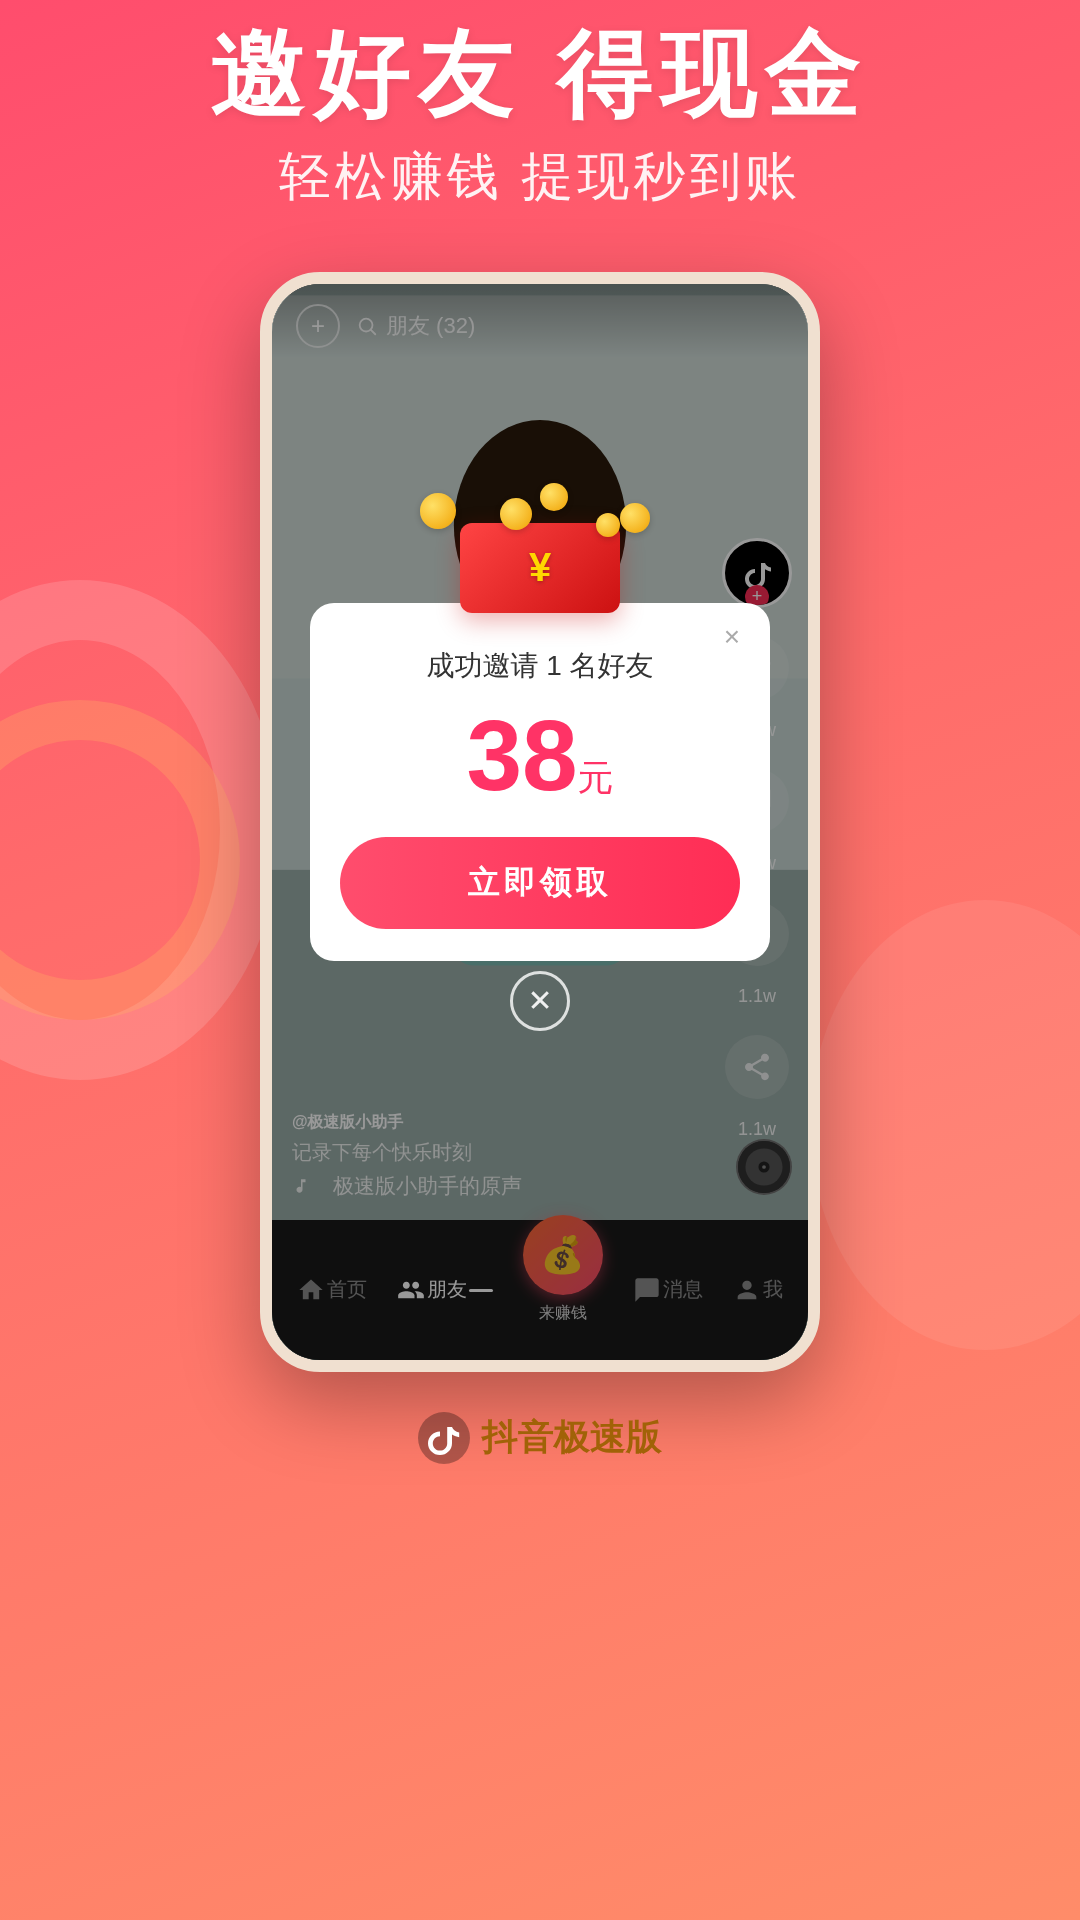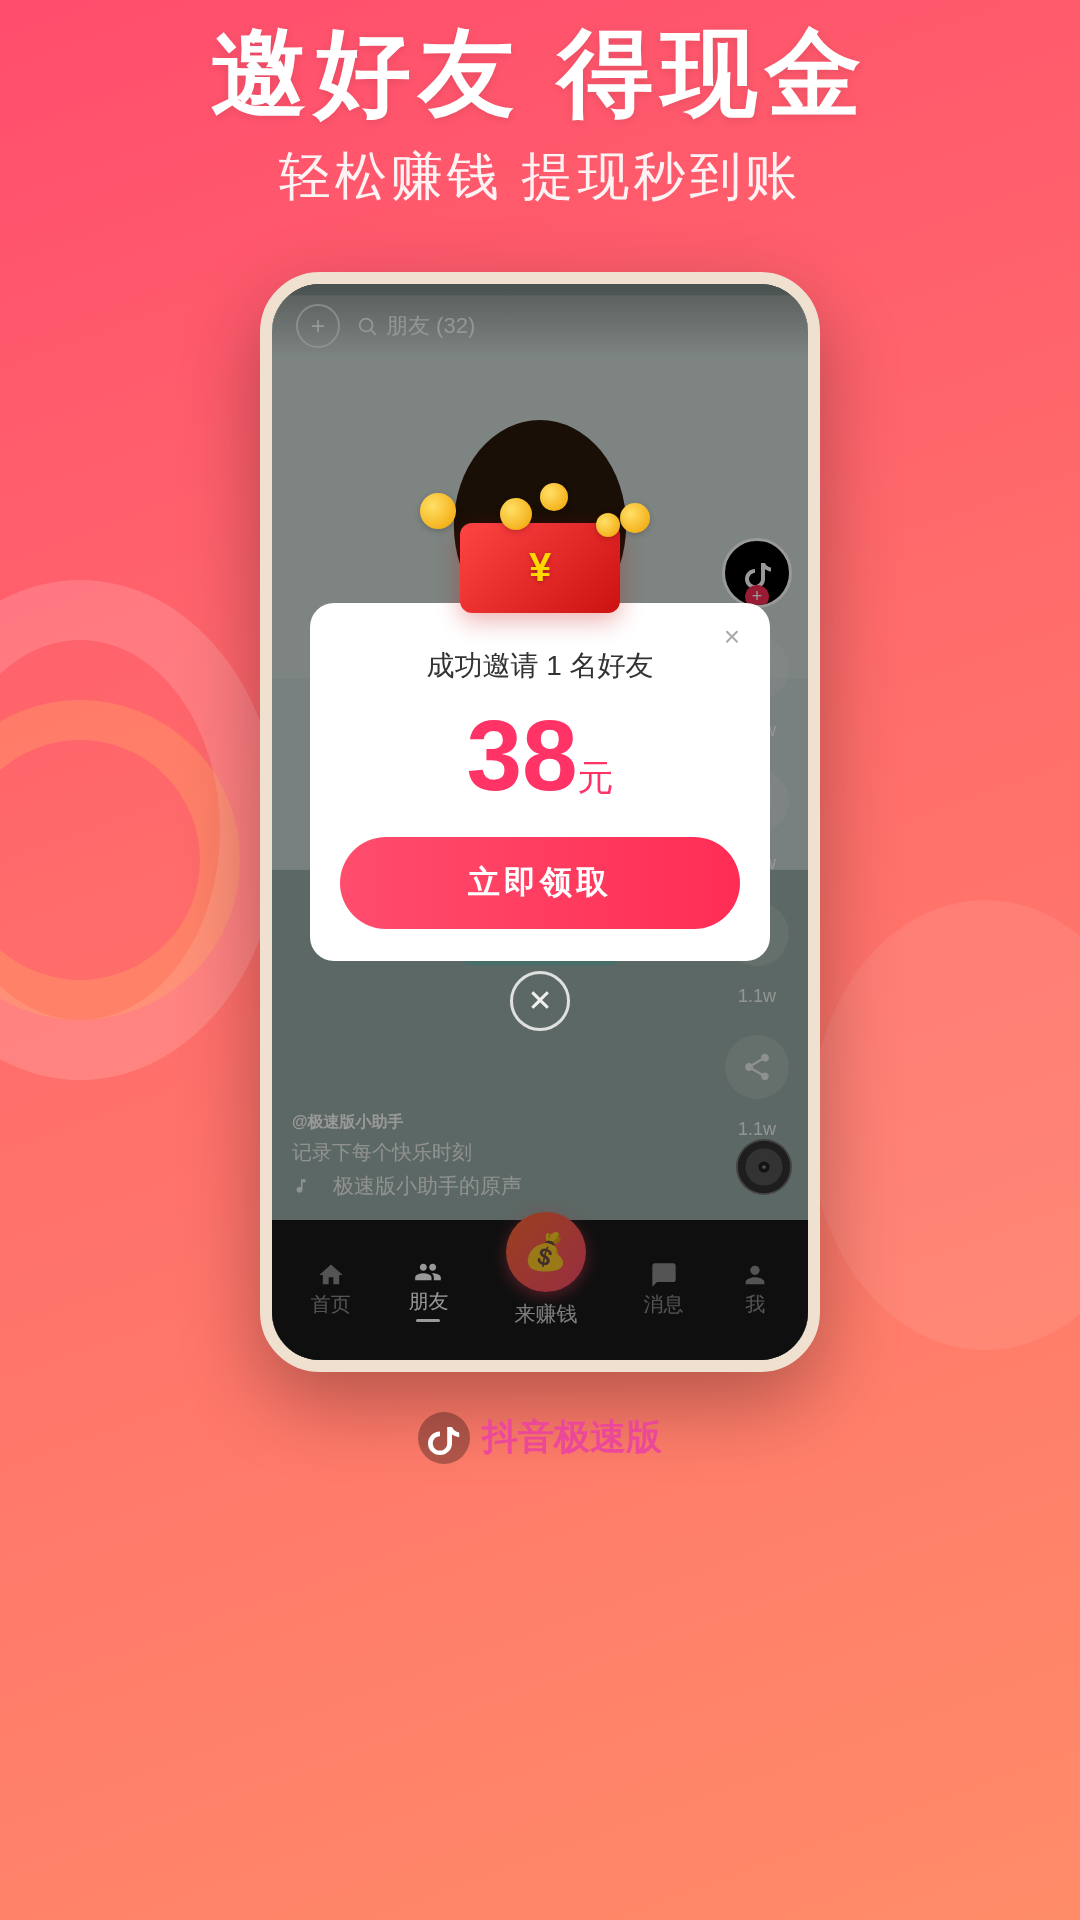--- a/index.html
+++ b/index.html
@@ -250,21 +250,21 @@
       height: 140px;
       background: #1a1a1a;
       z-index: 10;
       display: flex;
       align-items: center;
       justify-content: space-around;
       padding: 0 10px;
     }
     .nav-item {
       display: flex;
-      flex-direction: column;
+      flex-direction: row;
       align-items: center;
       gap: 2px;
       color: rgba(255,255,255,0.5);
       font-size: 20px;
     }
     .nav-item.active {
       color: white;
     }
     .nav-item.active::after {
       content: '';
@@ -288,21 +288,21 @@
       background: linear-gradient(135deg, #ff6b35, #ff4d6d);
       border-radius: 50%;
       display: flex;
       align-items: center;
       justify-content: center;
       font-size: 36px;
       box-shadow: 0 4px 15px rgba(255, 77, 109, 0.5);
     }
     .nav-earn-label {
       color: rgba(255,255,255,0.8);
-      font-size: 21px;
+      font-size: 16px;
       margin-top: 8px;
     }
 
     
     .modal-overlay {
       position: absolute;
       top: 0; left: 0; right: 0; bottom: 0;
       background: rgba(0,0,0,0.4);
       z-index: 20;
       display: flex;
@@ -403,21 +403,21 @@
       text-align: center;
       margin-top: 40px;
       display: flex;
       align-items: center;
       justify-content: center;
       gap: 12px;
     }
     .footer-text {
       font-size: 36px;
       font-weight: 700;
-      color: #ec4899;
+      color: #a16207;
     }
 
     
     .tiktok-logo-svg {
       display: inline-block;
       width: 52px;
       height: 52px;
     }
   </style>
 </head>

